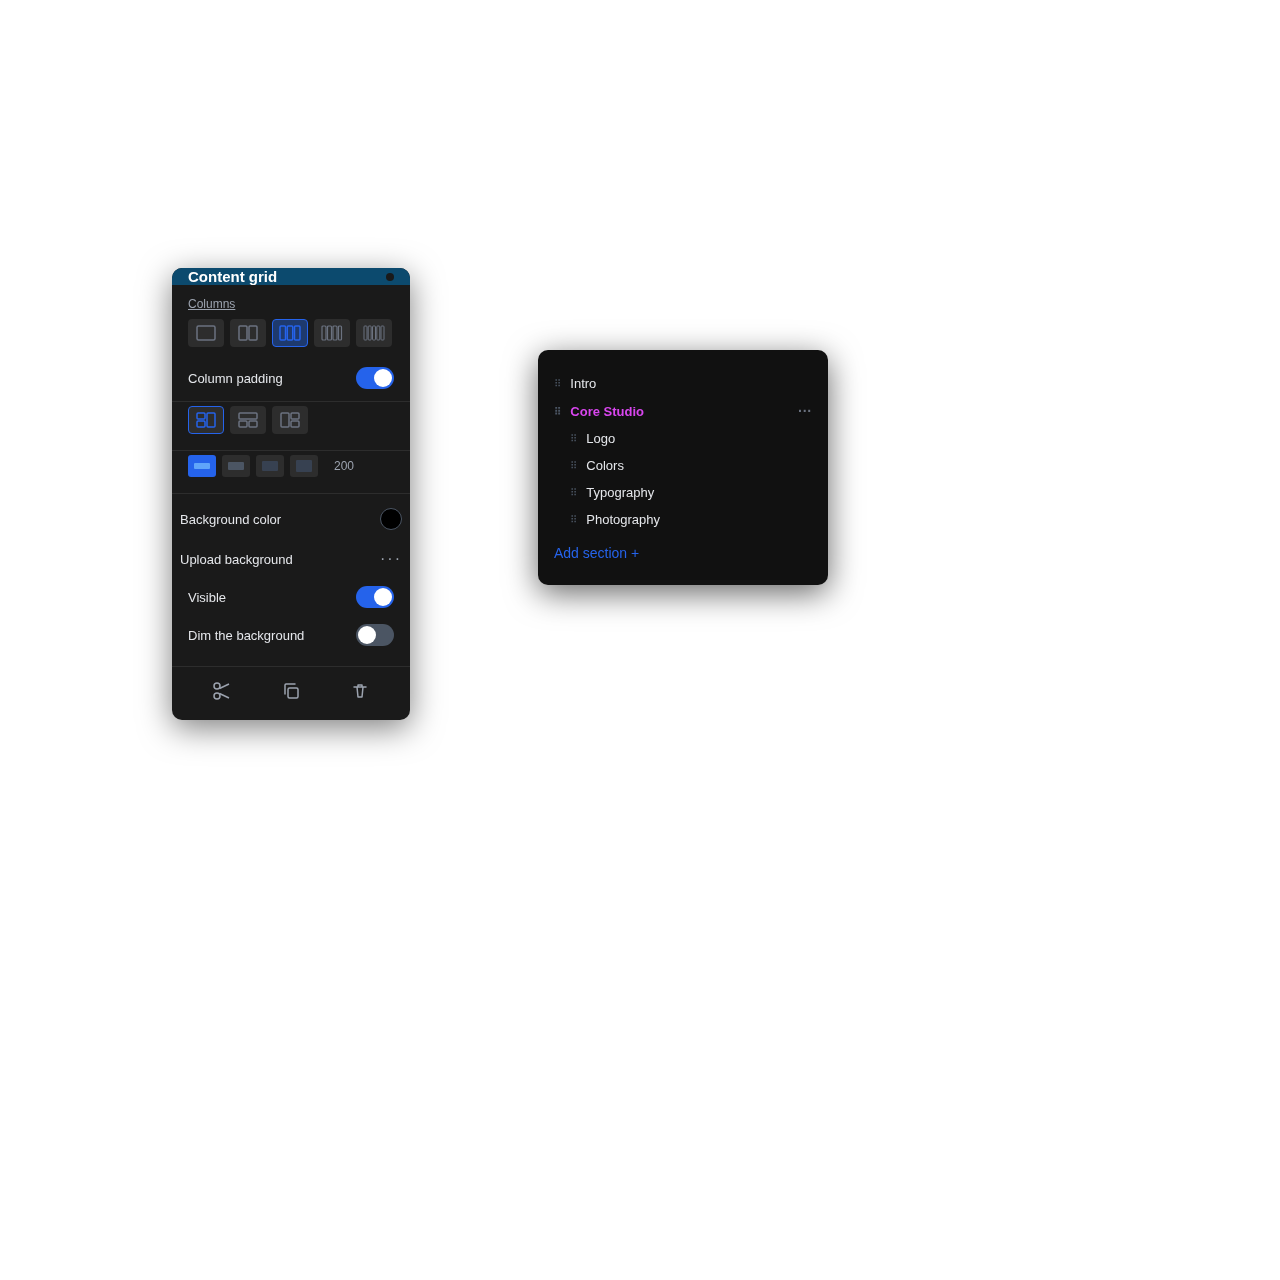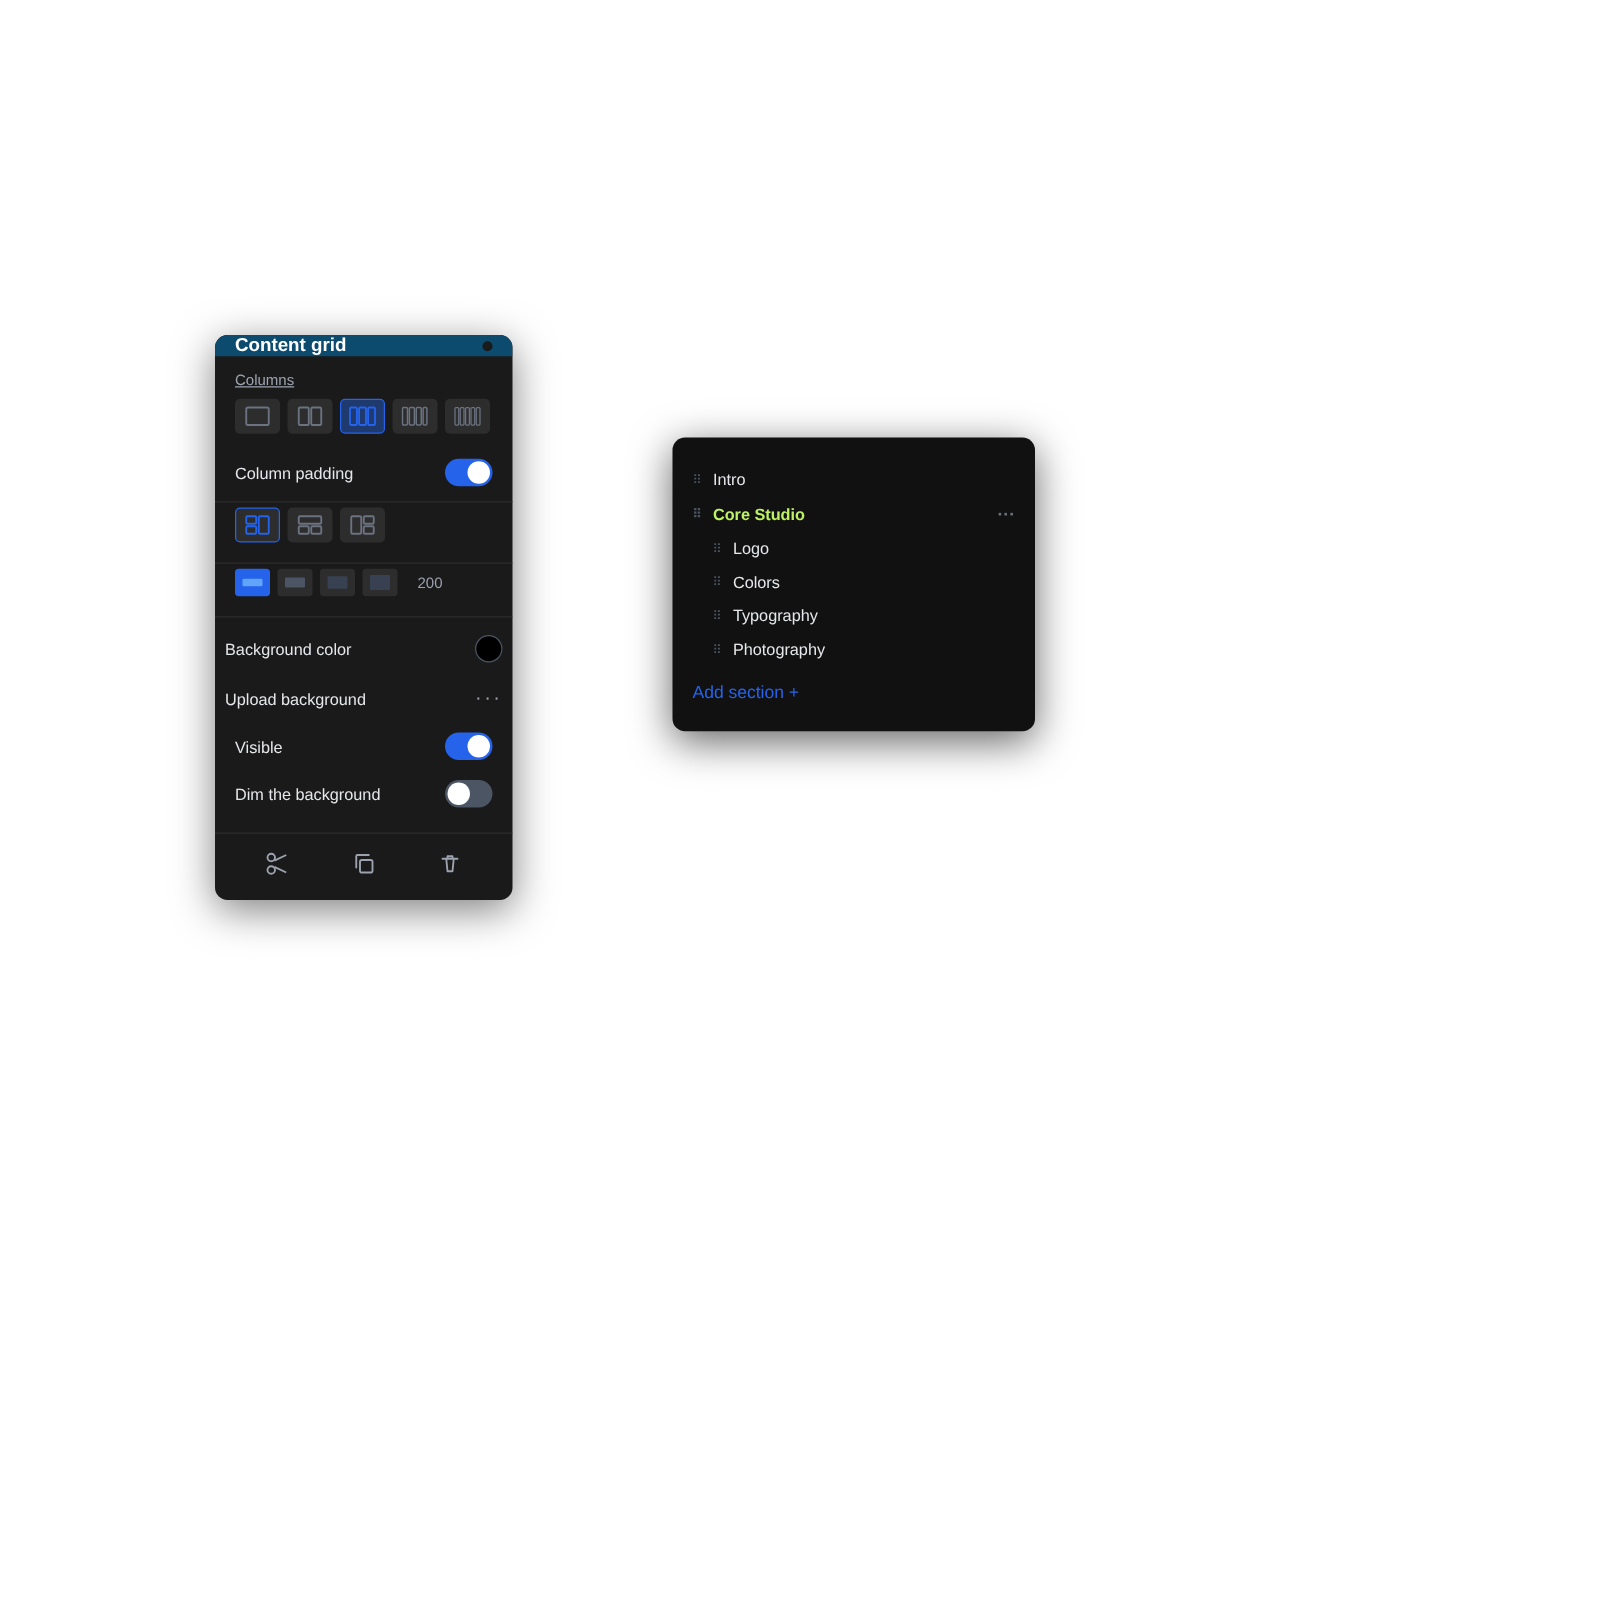--- a/index.html
+++ b/index.html
@@ -242,21 +242,21 @@
       margin-right: 8px;
       letter-spacing: 1px;
     }
     .nav-item-text {
       color: #e5e7eb;
       font-size: 13px;
       flex: 1;
     }
     .nav-item.bold-item .nav-item-text {
       font-weight: 700;
-      color: #bef264;
+      color: #d946ef;
     }
     .nav-item-menu {
       color: #6b7280;
       font-size: 14px;
       cursor: pointer;
     }
 
     .add-page-btn {
       color: #2563eb;
       font-size: 13px;

